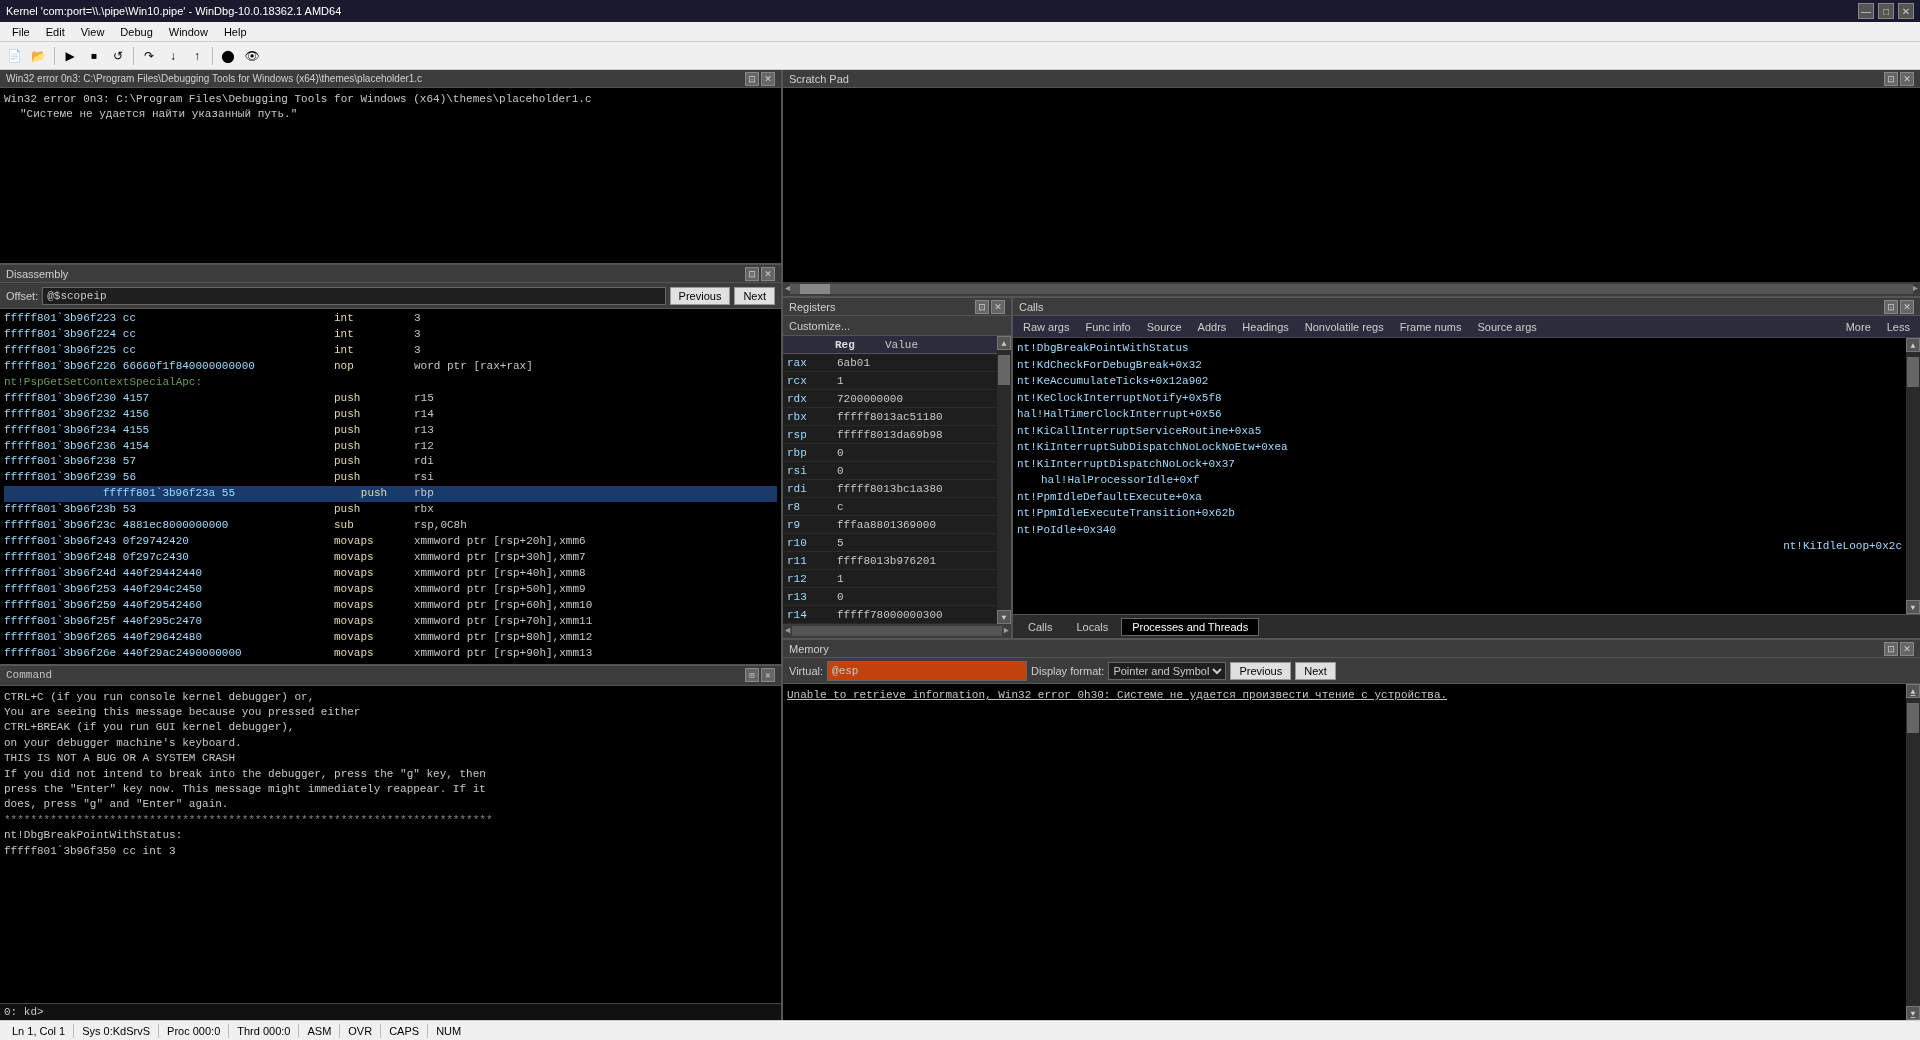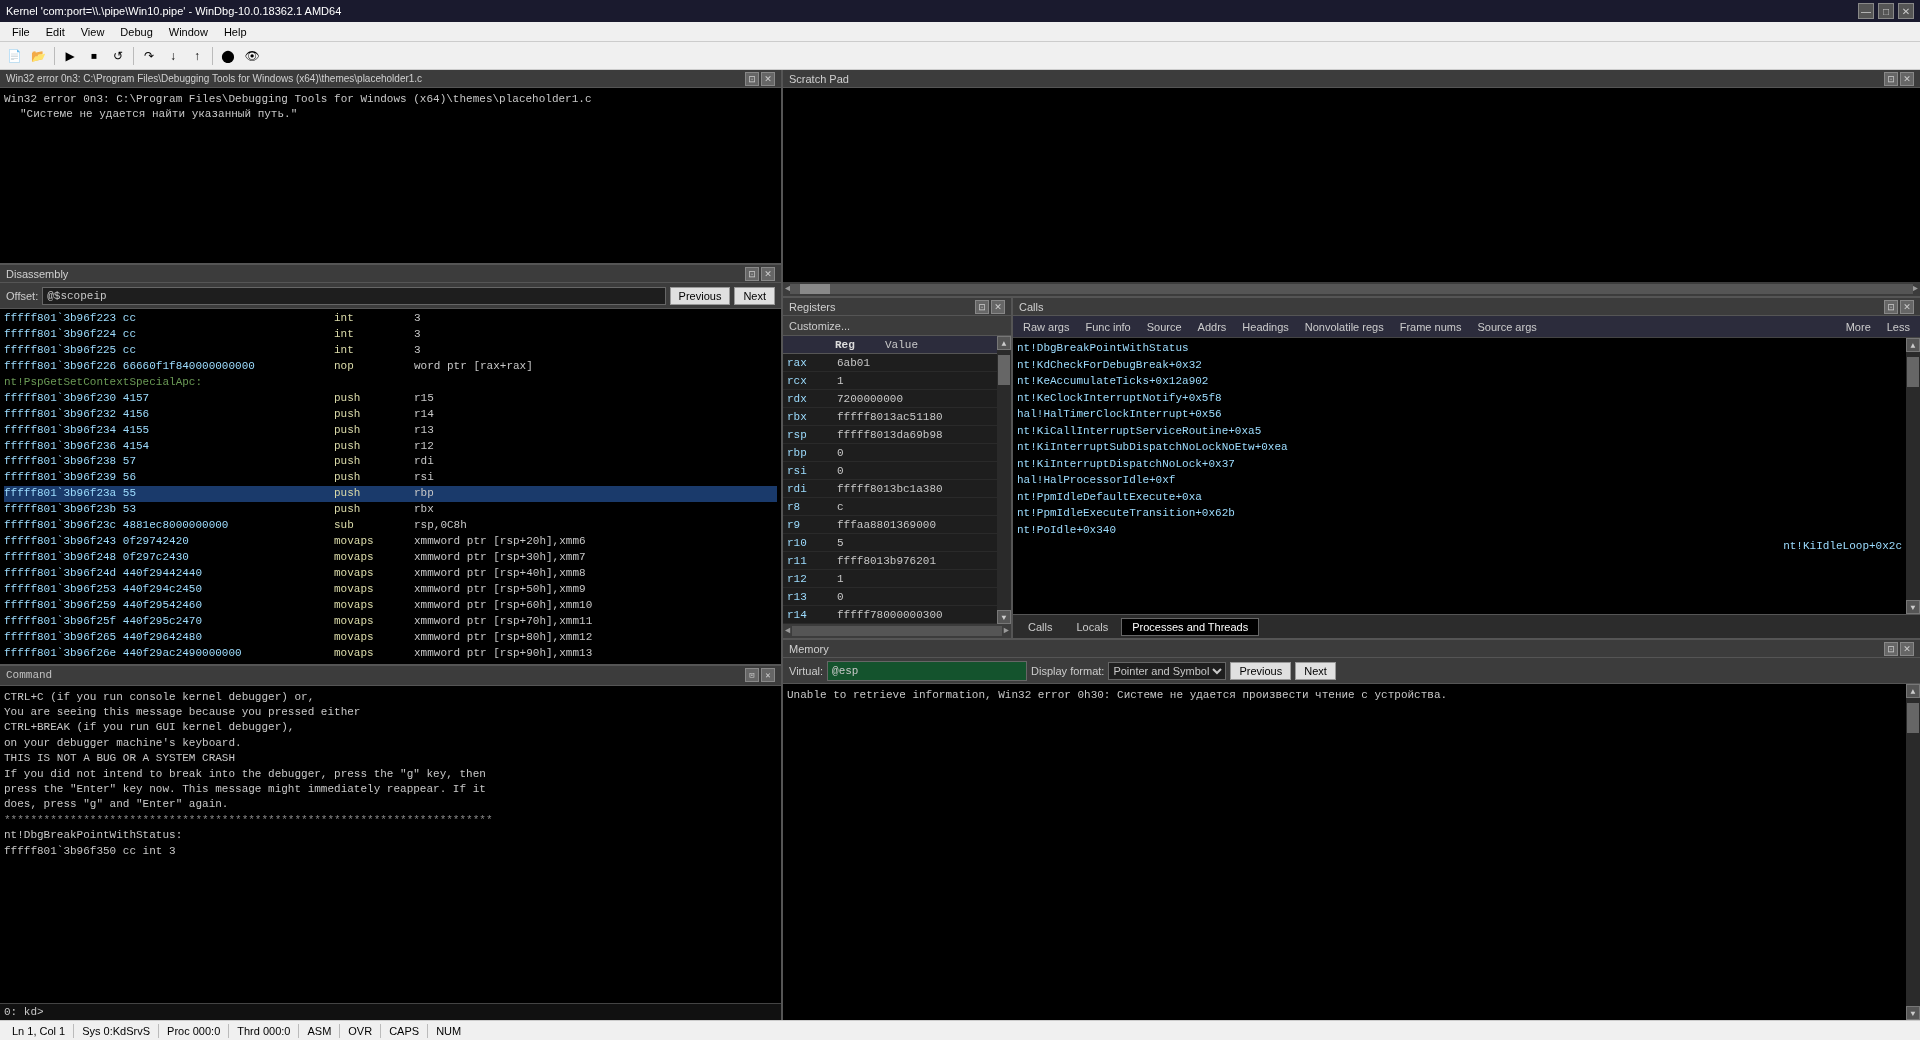--- a/index.html
+++ b/index.html
@@ -166,21 +166,21 @@
       color: #000;
     }
     .dis-content {
       flex: 1;
       overflow: hidden;
       padding: 2px 4px;
       font-size: 11px;
       line-height: 1.45;
     }
     .dis-row { display: flex; white-space: pre; }
-    .dis-row.highlighted { background: #1a3a6b; color: #fff; }
+    .dis-row.highlighted { background: #1a3a6b; color: #fff; text-align: center; }
     .dis-addr { color: #9cdcfe; min-width: 180px; }
     .dis-mnem { color: #dcdcaa; min-width: 80px; }
     .dis-ops { color: #c8c8c8; }
     .dis-comment { color: #6a9955; }
 
     
     #command-window {
       flex: 1;
       background: #000;
       display: flex;
@@ -342,21 +342,21 @@
       display: flex;
       align-items: center;
       padding: 0 6px;
       gap: 4px;
       border-bottom: 1px solid #555;
     }
     .mem-label { font-family: Arial, sans-serif; font-size: 11px; color: #ccc; }
     .mem-input {
       width: 200px;
       height: 20px;
-      background: #14532d;
+      background: #c2410c;
       border: 1px solid #666;
       color: #c8c8c8;
       font-family: 'Courier New', monospace;
       font-size: 11px;
       padding: 0 4px;
     }
     .mem-format-label { font-family: Arial, sans-serif; font-size: 11px; color: #ccc; }
     .mem-format-select {
       height: 18px;
       background: #1e1e1e;
@@ -727,21 +727,21 @@
         <div style="display:flex; flex:1; overflow:hidden;">
           <div class="calls-content" id="calls-content">
               <div style="color: rgb(156, 220, 254); cursor: pointer;">nt!DbgBreakPointWithStatus</div>
               <div style="color: rgb(156, 220, 254); cursor: pointer;">nt!KdCheckForDebugBreak+0x32</div>
               <div style="color: rgb(156, 220, 254); cursor: pointer;">nt!KeAccumulateTicks+0x12a902</div>
               <div style="color: rgb(156, 220, 254); cursor: pointer;">nt!KeClockInterruptNotify+0x5f8</div>
               <div style="color: rgb(156, 220, 254); cursor: pointer;">hal!HalTimerClockInterrupt+0x56</div>
               <div style="color: rgb(156, 220, 254); cursor: pointer;">nt!KiCallInterruptServiceRoutine+0xa5</div>
               <div style="color: rgb(156, 220, 254); cursor: pointer;">nt!KiInterruptSubDispatchNoLockNoEtw+0xea</div>
               <div style="color: rgb(156, 220, 254); cursor: pointer;">nt!KiInterruptDispatchNoLock+0x37</div>
-              <div style="color: rgb(156, 220, 254); cursor: pointer;">hal!HalProcessorIdle+0xf</div>
+              <div style="color: rgb(156, 220, 254); cursor: pointer; margin-left: 24px;">hal!HalProcessorIdle+0xf</div>
               <div style="color: rgb(156, 220, 254); cursor: pointer;">nt!PpmIdleDefaultExecute+0xa</div>
               <div style="color: rgb(156, 220, 254); cursor: pointer;">nt!PpmIdleExecuteTransition+0x62b</div>
               <div style="color: rgb(156, 220, 254); cursor: pointer;">nt!PoIdle+0x340</div>
               <div style="color: rgb(156, 220, 254); cursor: pointer; text-align: right;">nt!KiIdleLoop+0x2c</div>
             </div>
           <div class="vscroll-bar" style="width:14px;">
             <div class="vscroll-up">▲</div>
             <div class="vscroll-track">
               <div class="vscroll-thumb"></div>
             </div>
@@ -772,21 +772,21 @@
         <select class="mem-format-select">
           <option>Pointer and Symbol</option>
           <option>Bytes</option>
           <option>Words</option>
           <option>DWORDs</option>
           <option>QWORDs</option>
         </select>
         <button class="nav-btn">Previous</button>
         <button class="nav-btn">Next</button>
       </div>
-      <div style="display:flex; flex:1; overflow:hidden;">
+      <div style="display:flex; flex:1; overflow:hidden;text-decoration:underline;">
         <div class="mem-content">
           <div style="color:#c8c8c8;">Unable to retrieve information, Win32 error 0h30: Системе не удается произвести чтение с устройства.</div>
         </div>
         <div class="vscroll-bar">
           <div class="vscroll-up">▲</div>
           <div class="vscroll-track">
             <div class="vscroll-thumb"></div>
           </div>
           <div class="vscroll-down">▼</div>
         </div>

